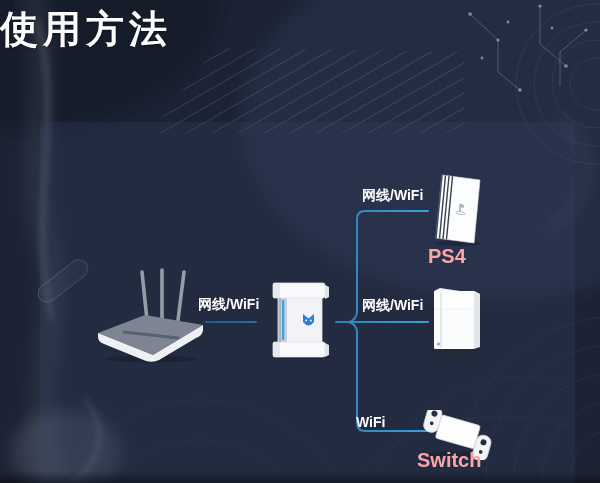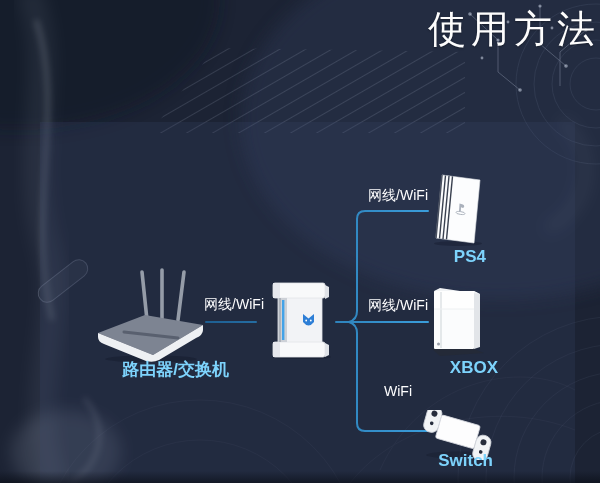--- a/index.html
+++ b/index.html
@@ -1,27 +1,27 @@
 <!DOCTYPE html>
 <html><head>
 <meta charset="utf-8">
 <style>
   *{margin:0;padding:0;box-sizing:border-box}
   html,body{background:#0e1320}
   body{font-family:"Liberation Sans","DejaVu Sans",sans-serif}
   .screen{position:relative;width:600px;height:483px;overflow:hidden;background:#1c2334;color:#fff}
   .bg{position:absolute;inset:0;z-index:0}
   .panel{position:absolute;left:40px;top:122px;width:535px;height:361px;background:rgba(58,72,108,0.22);z-index:1}
-  .title{position:absolute;top:4px;left:0;width:100%;text-align:right;font-size:38px;font-weight:normal;
+  .title{position:absolute;top:4px;left:0;width:100%;text-align:left;font-size:38px;font-weight:bold;
          letter-spacing:5px;color:#fdfdfd;z-index:2;text-shadow:0 1px 2px rgba(0,0,0,.35)}
   .wires{position:absolute;inset:0;z-index:2;pointer-events:none}
-  .conn-label{position:absolute;z-index:3;font-size:14px;font-weight:normal;text-align:right;color:#fdfdfe;white-space:nowrap}
+  .conn-label{position:absolute;z-index:3;font-size:14px;font-weight:bold;text-align:left;color:#fdfdfe;white-space:nowrap}
   .device{position:absolute;z-index:3}
   .device svg{display:block;width:100%;height:100%}
-  .dev-label{position:absolute;z-index:3;font-size:17px;font-weight:bold;text-align:right;color:#7dd3fc;line-height:19px;white-space:nowrap}
+  .dev-label{position:absolute;z-index:3;font-size:20px;font-weight:bold;text-align:left;color:#fca5a5;line-height:19px;white-space:nowrap}
   .dev-label span{display:block}
   .screen::after{content:"";position:absolute;left:0;right:0;bottom:0;height:12px;z-index:4;
          background:linear-gradient(to bottom,rgba(6,9,16,0),rgba(6,9,16,.55));pointer-events:none}
 </style>
 </head>
 <body>
 
 <div class="screen">
 
   <svg class="bg" viewBox="0 0 600 483" aria-hidden="true">
@@ -99,37 +99,36 @@
       <path d="M336,322 H349"></path>
       <path d="M349,322 Q357,319.5 357,311 L357,219 Q357,211 365,211 H428"></path>
       <path d="M349,322 Q357,324.5 357,333 L357,423 Q357,431 365,431 H428"></path>
       <path d="M349,322 H428"></path>
     </g>
   </svg>
 
   <div class="conn-label" style="left:198px;top:296px;width:66px">网线/WiFi</div>
   <div class="conn-label" style="left:362px;top:187px;width:66px">网线/WiFi</div>
   <div class="conn-label" style="left:362px;top:297px;width:66px">网线/WiFi</div>
-  <div class="conn-label" style="left:356px;top:383px;width:56px">WiFi</div>
+  <div class="conn-label" style="left:356px;top:414px;width:56px">WiFi</div>
 
   <div class="device" style="left:96px;top:266px;width:110px;height:96px">
     <svg viewBox="0 0 110 96" aria-hidden="true">
       <ellipse cx="55" cy="93" rx="46" ry="3.5" fill="#0e1220" opacity="0.3"></ellipse>
       <g stroke="#959ca8" stroke-width="3.6" stroke-linecap="round">
         <path d="M51,54 L46,6"></path>
         <path d="M66,52 L66,4"></path>
         <path d="M82,54 L88,6"></path>
       </g>
       <polygon points="2,67 49,49 107,59 57,89" fill="#7d8492"></polygon>
       <path d="M28,66 L82,72" stroke="#59606f" stroke-width="3" stroke-linecap="round" fill="none"></path>
       <path d="M2,67 L57,89 L107,59 L107,64 Q107,69 100,72 L63,94 Q57,97 50,95 L8,78 Q2,76 2,71 Z" fill="#eef0f3"></path>
     </svg>
   </div>
   <div class="dev-label" style="left:84px;top:360px;width:145px">
-    <span>路由器/交换机</span>
   </div>
 
   <div class="device" style="left:270px;top:281px;width:64px;height:78px">
     <svg viewBox="0 0 64 78" aria-hidden="true">
       <ellipse cx="32" cy="76" rx="29" ry="2.5" fill="#0e1220" opacity="0.3"></ellipse>
       <polygon points="55,4 59,6 59,16 55,18" fill="#dfe2e7"></polygon>
       <polygon points="55,62 59,64 59,74 55,76" fill="#dfe2e7"></polygon>
       <rect x="8" y="14" width="44" height="50" fill="#f2f3f6" stroke="#e2e4e9" stroke-width="0.8"></rect>
       <rect x="3" y="2" width="52" height="15" rx="2" fill="#f8f9fa" stroke="#e2e4e9" stroke-width="0.8"></rect>
       <rect x="3" y="61" width="52" height="15" rx="2" fill="#f8f9fa" stroke="#e2e4e9" stroke-width="0.8"></rect>
@@ -165,23 +164,20 @@
       <polygon points="6,62 48,62 58,66 14,69" fill="#242a38"></polygon>
       <polygon points="48,4 54,7 54,60 48,62" fill="#e2e5e9"></polygon>
       <polygon points="8,4 14,1 54,7 48,4" fill="#f1f3f5"></polygon>
       <rect x="8" y="4" width="40" height="58" rx="1" fill="#fbfcfd"></rect>
       <rect x="8" y="4" width="40" height="18" fill="#ffffff" opacity="0.65"></rect>
       <line x1="15" y1="5" x2="15" y2="61" stroke="#d6dade" stroke-width="1.2"></line>
       <line x1="8" y1="22" x2="48" y2="22" stroke="#edeff2" stroke-width="1.2"></line>
       <circle cx="12.5" cy="57" r="1.5" fill="#9aa0ab"></circle>
     </svg>
   </div>
-  <div class="dev-label" style="left:420px;top:358px;width:78px">
-    <span>XBOX</span>
-  </div>
 
   <div class="device" style="left:416px;top:410px;width:84px;height:50px">
     <svg viewBox="0 0 84 50" aria-hidden="true">
       <ellipse cx="42" cy="45" rx="32" ry="3.5" fill="#0e1220" opacity="0.25"></ellipse>
       <g transform="rotate(16 42 25)">
         <rect x="6" y="4" width="15" height="26" rx="7" fill="#f2f4f6" stroke="#cfd3da" stroke-width="0.8"></rect>
         <circle cx="13.5" cy="11" r="3" fill="#272d3c"></circle>
         <circle cx="13.5" cy="21" r="1.8" fill="#272d3c"></circle>
         <rect x="21" y="10" width="40" height="24" rx="2" fill="#fdfdfe" stroke="#d7dae0" stroke-width="0.8"></rect>
         <rect x="61" y="18" width="15" height="26" rx="7" fill="#f2f4f6" stroke="#cfd3da" stroke-width="0.8"></rect>

